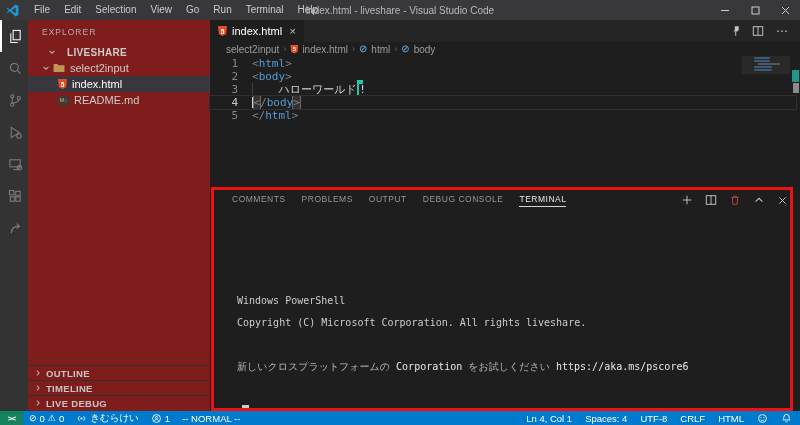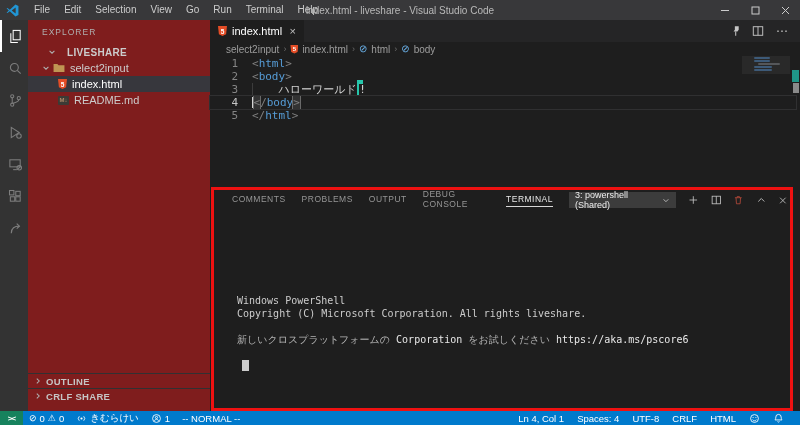--- a/index.html
+++ b/index.html
@@ -28,21 +28,21 @@
   .tree-row { height:16px; display:flex; align-items:center; font-size:11px; color:#cccccc; white-space:nowrap; }
   .tree-row.selected { background:#37373d; color:#ffffff; }
   .tree-row .chev { margin-right:3px; color:#b0b0b0; flex:0 0 auto; }
   .row-root { padding-left:20px; font-weight:bold; font-size:10px; letter-spacing:.3px;gap:8px; }
   .row-folder { padding-left:14px; }
   .row-file { padding-left:30px; }
   .ficon { margin-right:5px; flex:0 0 auto; }
   .folder-icon { width:12px; height:10px; }
   .html5-icon { width:9px; height:10px; background:#e44d26; color:#fff; font-size:6.5px; font-weight:bold; display:flex; align-items:center; justify-content:center; clip-path:polygon(0 0,100% 0,90% 82%,50% 100%,10% 82%); }
   .md-icon { width:11px; height:9px; background:#3c3a35; border-radius:1px; color:#b08968; font-size:6px; font-weight:bold; display:flex; align-items:center; justify-content:center; }
-  .sidebar-bottom { position:absolute; left:0; right:0; bottom:8px; }
+  .sidebar-bottom { position:absolute; left:0; right:0; bottom:1px; }
   .side-section { height:15px; border-top:1px solid #313132; display:flex; align-items:center; padding-left:6px; font-size:9.5px; font-weight:bold; letter-spacing:.3px; color:#c5c5c5; }
   .side-section .chev { margin-right:4px; color:#b0b0b0; }
 
   .editor-col { flex:1; position:relative; background:#1e1e1e; display:flex; flex-direction:column; }
   .tabbar { height:22px; background:#252526; display:flex; align-items:stretch; }
   .tab { width:94px; background:#1e1e1e; display:flex; align-items:center; padding:0 8px; gap:5px; font-size:11px; color:#ffffff; }
   .tab-close { color:#c0c0c0; font-size:11px; margin-left:auto; }
   .tab-actions { margin-left:auto; display:flex; align-items:center; gap:12px; padding-right:12px; color:#c5c5c5; }
   .breadcrumb { height:14px; display:flex; align-items:center; gap:4px; padding-left:16px; font-size:10px; color:#9d9d9d; background:#1e1e1e; }
   .bc-sep { color:#6b6b6b; font-size:9px; }
@@ -71,30 +71,30 @@
   
   .panel { position:absolute; left:0; right:0; bottom:0; height:223px; background:#1e1e1e; }
   .panel-header { height:24px; display:flex; align-items:center; padding-left:22px; }
   .ptab { margin-right:16px; font-size:8.5px; letter-spacing:.5px; color:#969696; padding-bottom:2px; border-bottom:1px solid transparent; }
   .ptab.active { color:#e7e7e7; border-bottom:1px solid #d7d7d7; }
   .panel-right { margin-left:auto; display:flex; align-items:center; gap:12px; padding-right:12px; color:#c5c5c5; }
   .dropdown { height:16px; min-width:100px; background:#3c3c3c; color:#eeeeee; font-size:9px; display:flex; align-items:center; gap:8px; padding:0 6px; }
   .dropdown .chev { color:#bbbbbb; }
   .trash { color:#b5493a; }
   .terminal { margin-top:82px; padding-left:27px; font-family:"DejaVu Sans Mono",monospace; font-size:10px; line-height:13px; color:#cccccc; }
-  .t-line { white-space:pre; height:13px; }
+  .t-line { white-space:pre; height:13px;margin-top:9px; }
   .t-dim { color:#b5b5b5; } .t-bright { color:#e8e8e8; }
   .cursor-block { display:inline-block; width:7px; height:11px; background:#cccccc; vertical-align:-2px; margin-left:5px; }
 
   
   .statusbar { position:absolute; left:0; right:0; bottom:0; height:14px; background:#007acc; display:flex; align-items:center; color:#ffffff; font-size:9.5px; z-index:5; }
   .remote-ind { width:23px; height:14px; background:#16825d; display:flex; align-items:center; justify-content:center; font-size:8px; font-weight:bold; letter-spacing:-1px; }
   .sb-group { display:flex; align-items:center; gap:3px; padding:0 6px; height:14px; }
   .sb-icon { font-size:9px; line-height:9px; }
-  .sb-right { margin-left:auto; display:flex; align-items:center; gap:13px; padding-right:16px; }
+  .sb-right { margin-left:auto; display:flex; align-items:center; gap:13px; padding-right:8px; }
   .sb-right .sb-group { padding:0; }
   svg { display:block; }
 
   
   .annotation { position:absolute; left:211px; top:187px; width:582px; height:224px; border:3px solid #ee1111; z-index:40; pointer-events:none; }
 </style>
 </head>
 <body>
 
 <div class="window">
@@ -215,21 +215,27 @@
         <div class="side-section">
           <svg class="chev" width="8" height="8" viewBox="0 0 10 10" fill="none" stroke="currentColor" stroke-width="1.3">
               <path d="M3.5 2l3 3-3 3"></path>
             </svg>
           <span>OUTLINE</span>
         </div>
         <div class="side-section">
           <svg class="chev" width="8" height="8" viewBox="0 0 10 10" fill="none" stroke="currentColor" stroke-width="1.3">
               <path d="M3.5 2l3 3-3 3"></path>
             </svg>
-          <span>CRLF SHARE</span>
+          <span>TIMELINE</span>
+        </div>
+        <div class="side-section">
+          <svg class="chev" width="8" height="8" viewBox="0 0 10 10" fill="none" stroke="currentColor" stroke-width="1.3">
+              <path d="M3.5 2l3 3-3 3"></path>
+            </svg>
+          <span>LIVE DEBUG</span>
         </div>
       </div>
     </div>
 
     <div class="editor-col">
 
       <div class="tabbar">
         <div class="tab">
           <span class="html5-icon">5</span>
           <span>index.html</span>
@@ -281,26 +287,20 @@
       </div>
 
       <div class="panel">
         <div class="panel-header">
           <span class="ptab">COMMENTS</span>
           <span class="ptab">PROBLEMS</span>
           <span class="ptab">OUTPUT</span>
           <span class="ptab">DEBUG CONSOLE</span>
           <span class="ptab active">TERMINAL</span>
           <div class="panel-right">
-            <div class="dropdown">
-              <span>3: powershell (Shared)</span>
-              <svg class="chev" width="9" height="9" viewBox="0 0 10 10" fill="none" stroke="currentColor" stroke-width="1.2">
-                  <path d="M2 3.5l3 3 3-3"></path>
-                </svg>
-            </div>
             <svg width="12" height="12" viewBox="0 0 14 14" fill="none" stroke="currentColor" stroke-width="1.1">
                 <path d="M7 2v10M2 7h10"></path>
               </svg>
             <svg width="12" height="12" viewBox="0 0 14 14" fill="none" stroke="currentColor" stroke-width="1.1">
                 <rect x="1.5" y="2" width="11" height="10"></rect>
                 <path d="M7 2v10"></path>
               </svg>
             <svg class="trash" width="12" height="12" viewBox="0 0 14 14" fill="none" stroke="currentColor" stroke-width="1.1">
                 <path d="M2.5 4h9M4 4l.6 8h4.8L10 4M5.5 4V2.5h3V4"></path>
               </svg>

